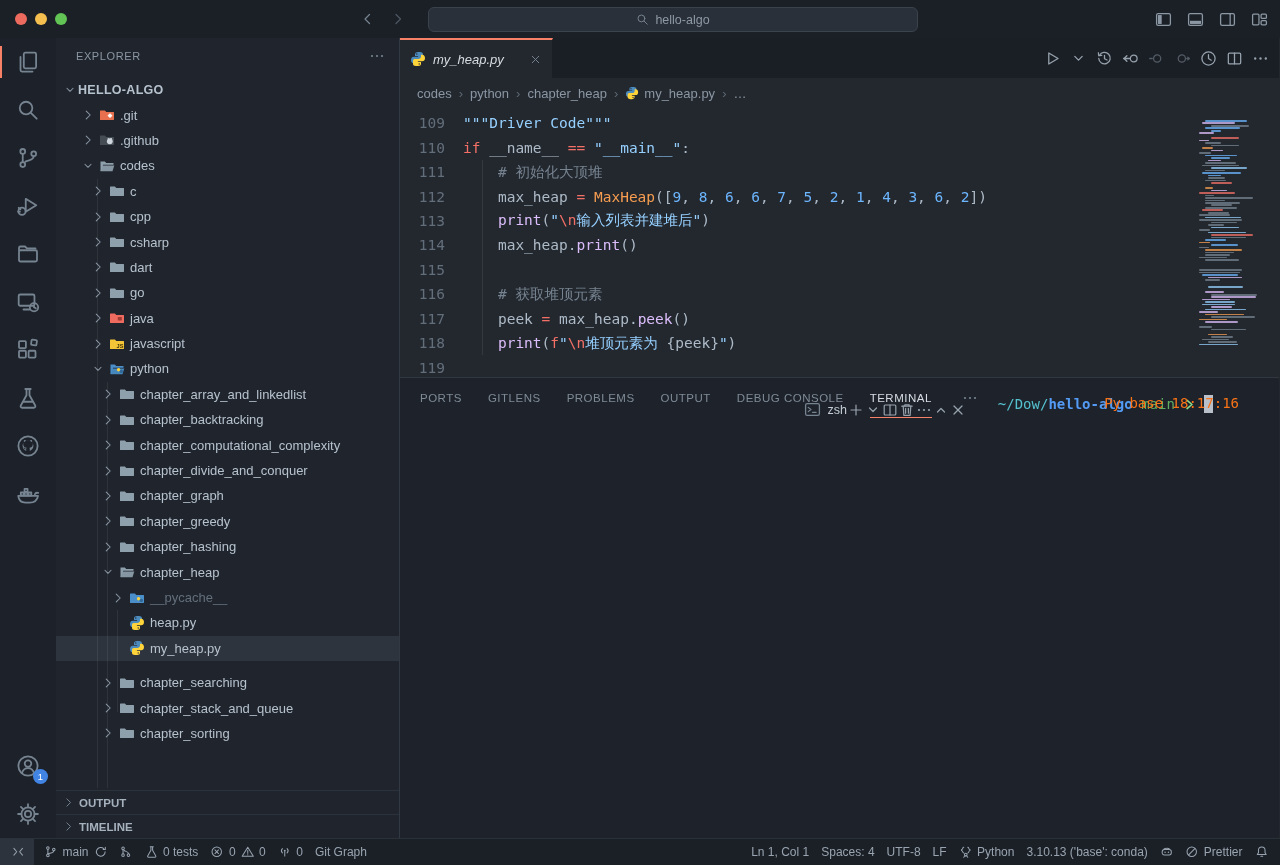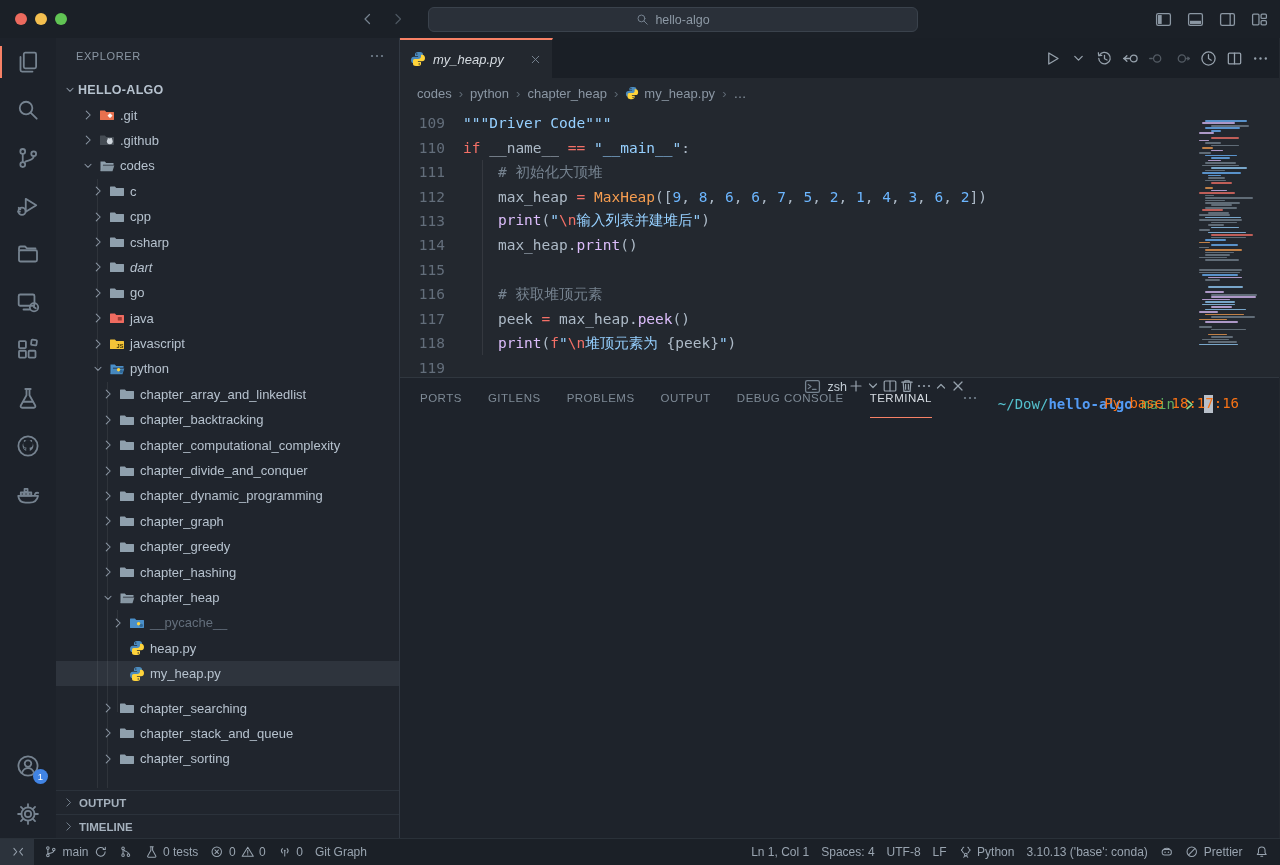--- a/index.html
+++ b/index.html
@@ -79,21 +79,21 @@
   .mm-row{height:1.6px;margin-bottom:.9px;border-radius:1px;}
   .sblane{width:14px;flex:0 0 auto;}
 
   
   .panel{flex:1;background:var(--bg-panel);border-top:1px solid var(--border);display:flex;flex-direction:row;}
   .ptabs{height:40px;display:flex;align-items:stretch;padding-left:20px;position:relative;flex:0 0 auto;}
   .ptab{display:flex;align-items:center;margin-right:26px;font-size:11.5px;letter-spacing:.5px;color:#7e8a96;
     border-bottom:1.5px solid transparent;}
   .ptab.active{color:#d6dce2;border-bottom-color:var(--accent);}
   .ptab-more{display:flex;align-items:center;margin-left:4px;}
-  .pactions{position:absolute;right:12px;top:0;height:100%;display:flex;align-items:flex-start;gap:1px;}
+  .pactions{position:absolute;right:12px;top:0;height:100%;display:flex;align-items:flex-end;gap:1px;}
   .zsh-chip{display:flex;align-items:center;gap:6px;color:#c3ccd4;font-size:12.5px;}
   .termwrap{flex:1;position:relative;font-family:"DejaVu Sans Mono",monospace;font-size:14px;}
   .termline{position:absolute;left:20px;top:17px;display:flex;align-items:center;white-space:pre;}
   .cursor{display:inline-block;width:9px;height:18px;background:#b9c0ca;margin-left:8px;}
   .term-right{position:absolute;right:40px;top:17px;}
 
   
   .statusbar{height:27px;background:var(--bg-status);border-top:1px solid #2a3139;display:flex;align-items:center;
     color:#99a4b0;font-size:12px;flex:0 0 auto;}
   .sb-item{display:flex;align-items:center;gap:5px;padding:0 6px;height:100%;}
@@ -383,21 +383,21 @@
                 <polyline points="6,3.5 10.5,8 6,12.5"></polyline>
               </svg>
             </span>
             <span class="ficon">
               <svg width="16" height="16" viewBox="0 0 16 16">
                 <path fill="#8fa0ad" d="M1.5 3.4h4.4l1.4 1.5h7.2c.3 0 .5.2.5.5v7c0 .3-.2.5-.5.5h-13a.5.5 0 0 1-.5-.5V3.9c0-.3.2-.5.5-.5z"></path>
               </svg>
             </span>
             <span class="lbl">csharp</span>
           </div>
-          <div class="trow" style="padding-left: 34px; font-style: italic;">
+          <div class="trow" style="padding-left: 34px;">
             <span class="chev">
               <svg width="14" height="14" viewBox="0 0 16 16" fill="none" stroke="currentColor" stroke-width="1.2" stroke-linecap="round" stroke-linejoin="round">
                 <polyline points="6,3.5 10.5,8 6,12.5"></polyline>
               </svg>
             </span>
             <span class="ficon">
               <svg width="16" height="16" viewBox="0 0 16 16">
                 <path fill="#8fa0ad" d="M1.5 3.4h4.4l1.4 1.5h7.2c.3 0 .5.2.5.5v7c0 .3-.2.5-.5.5h-13a.5.5 0 0 1-.5-.5V3.9c0-.3.2-.5.5-.5z"></path>
               </svg>
             </span>
@@ -504,33 +504,20 @@
               <svg width="14" height="14" viewBox="0 0 16 16" fill="none" stroke="currentColor" stroke-width="1.2" stroke-linecap="round" stroke-linejoin="round">
                 <polyline points="6,3.5 10.5,8 6,12.5"></polyline>
               </svg>
             </span>
             <span class="ficon">
               <svg width="16" height="16" viewBox="0 0 16 16">
                 <path fill="#8fa0ad" d="M1.5 3.4h4.4l1.4 1.5h7.2c.3 0 .5.2.5.5v7c0 .3-.2.5-.5.5h-13a.5.5 0 0 1-.5-.5V3.9c0-.3.2-.5.5-.5z"></path>
               </svg>
             </span>
             <span class="lbl">chapter_divide_and_conquer</span>
-          </div>
-          <div class="trow" style="padding-left: 44px;">
-            <span class="chev">
-              <svg width="14" height="14" viewBox="0 0 16 16" fill="none" stroke="currentColor" stroke-width="1.2" stroke-linecap="round" stroke-linejoin="round">
-                <polyline points="6,3.5 10.5,8 6,12.5"></polyline>
-              </svg>
-            </span>
-            <span class="ficon">
-              <svg width="16" height="16" viewBox="0 0 16 16">
-                <path fill="#8fa0ad" d="M1.5 3.4h4.4l1.4 1.5h7.2c.3 0 .5.2.5.5v7c0 .3-.2.5-.5.5h-13a.5.5 0 0 1-.5-.5V3.9c0-.3.2-.5.5-.5z"></path>
-              </svg>
-            </span>
-            <span class="lbl">chapter_dynamic_programming</span>
           </div>
           <div class="trow" style="padding-left: 44px;">
             <span class="chev">
               <svg width="14" height="14" viewBox="0 0 16 16" fill="none" stroke="currentColor" stroke-width="1.2" stroke-linecap="round" stroke-linejoin="round">
                 <polyline points="6,3.5 10.5,8 6,12.5"></polyline>
               </svg>
             </span>
             <span class="ficon">
               <svg width="16" height="16" viewBox="0 0 16 16">
                 <path fill="#8fa0ad" d="M1.5 3.4h4.4l1.4 1.5h7.2c.3 0 .5.2.5.5v7c0 .3-.2.5-.5.5h-13a.5.5 0 0 1-.5-.5V3.9c0-.3.2-.5.5-.5z"></path>

